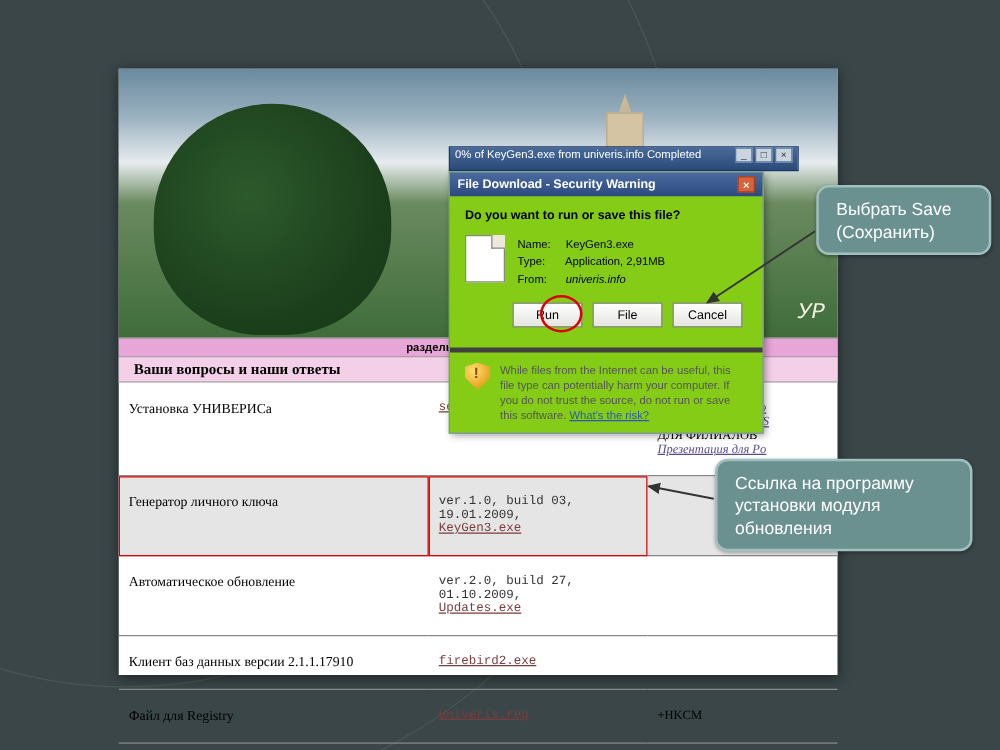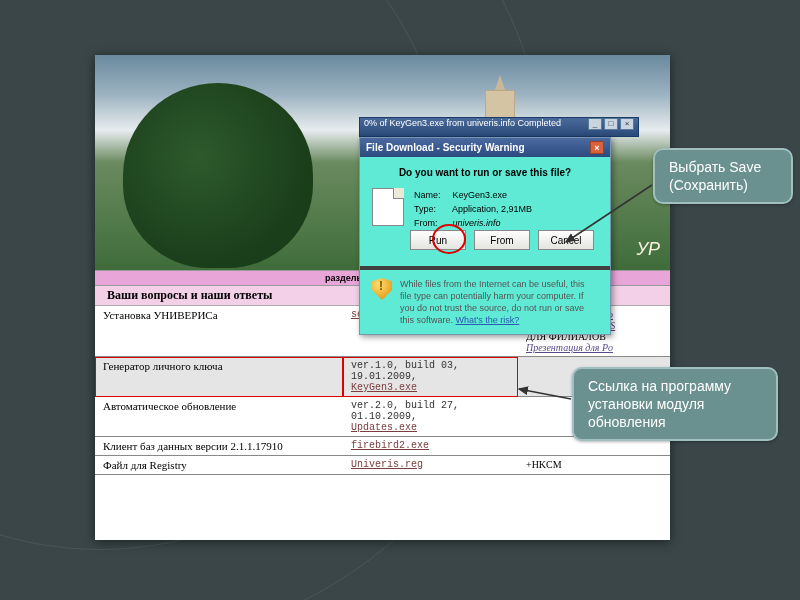--- a/index.html
+++ b/index.html
@@ -31,63 +31,63 @@
   }
   .bld-main { position:absolute;left:30px;bottom:0;width:160px;height:55px;background:#d9c9a8;border:1px solid #b8a88a; }
   .bld-tower { position:absolute;left:95px;bottom:55px;width:30px;height:50px;background:#d4c4a3;border:1px solid #b8a88a; }
   .bld-spire { position:absolute;left:105px;bottom:105px;width:0;height:0;border-left:5px solid transparent;border-right:5px solid transparent;border-bottom:15px solid #c8b898; }
   .tree {
     position:absolute;left:28px;top:28px;width:190px;height:185px;
     background: radial-gradient(circle at 40% 40%,#2d5a2d,#1a3d1a 70%);
     border-radius:50% 50% 45% 45%;
   }
   .script-text {
-    position:absolute;right:10px;bottom:10px;color:#f5f0e0;font-style:italic;font-size:18px;font-family:Liberation Sans, sans-serif;
+    position:absolute;right:10px;bottom:10px;color:#f5f0e0;font-style:italic;font-size:18px;font-family:Liberation Mono, monospace;
   }
   .tabbar {
     background:#e8a5d8;height:16px;border-top:1px solid #999;border-bottom:1px solid #999;
     display:flex;align-items:center;padding-left:230px;font-size:9px;font-weight:bold;
   }
   .section-title {
     background:#f4cfe8;font-weight:bold;font-family:"Times New Roman",serif;font-size:12px;
     padding:2px 12px;border-bottom:1px solid #aaa;
   }
   table.content { width:100%; border-collapse:collapse; font-size:10px; }
-  table.content td { border-bottom:1px solid #888;padding:3px 8px;vertical-align:top;font-family:"Times New Roman",serif;font-size:11px; }
+  table.content td { border-bottom:1px solid #888;padding:15px 8px;vertical-align:top;font-family:"Times New Roman",serif;font-size:11px; }
   table.content td.c1 { width:248px; }
   table.content td.c2 { width:175px;font-family:"Courier New",monospace;font-size:10px;color:#333; }
   table.content td.c3 { font-size:10px; }
   .link { color:#5b4a8a;text-decoration:underline;font-style:italic; }
   .mono-link { color:#7a3d3d;text-decoration:underline;font-family:"Courier New",monospace; }
   .highlight-row td { background:#e5e5e5; }
   .red-box { outline:1px solid #d00;outline-offset:-1px; }
 
   
   .progress-win {
     position:absolute;left:359px;top:117px;width:280px;height:20px;
     background:linear-gradient(#4a6a9a,#2a4a7a);color:#fff;font-size:9px;
     display:flex;align-items:flex-start;padding:0 4px;justify-content:space-between;
     border:1px solid #1a3a6a;
   }
   .win-btns { display:flex;gap:2px; }
   .win-btn { width:14px;height:12px;background:#c8d4e0;border:1px solid #5a7a9a;font-size:8px;line-height:9px;text-align:center;color:#333; }
 
   .dialog {
     position:absolute;left:359px;top:137px;width:252px;
-    background:#5eead4;border:1px solid #7a95b0;font-size:10px;
+    background:#84cc16;border:1px solid #7a95b0;font-size:10px;
     box-shadow:2px 2px 6px rgba(0,0,0,0.4);
   }
   .dlg-title {
     background:linear-gradient(#4a6aa0,#2c4a80);color:#fff;font-weight:bold;
     padding:3px 6px;font-size:10px;display:flex;justify-content:space-between;align-items:center;
   }
   .dlg-close { width:14px;height:13px;background:#d8623a;color:#fff;text-align:center;line-height:12px;font-size:9px;border:1px solid #a04020;cursor:pointer; }
   .dlg-body { padding:10px 12px; }
-  .dlg-q { font-weight:bold;margin-bottom:10px;text-align:center; }
-  .dlg-info { display:flex;gap:10px;}
+  .dlg-q { font-weight:bold;margin-bottom:10px; }
+  .dlg-info { display:flex;gap:10px;margin-bottom:12px; }
   .file-icon { width:32px;height:38px;background:#fff;border:1px solid #888;position:relative; }
   .file-icon::before { content:"";position:absolute;right:-1px;top:-1px;width:10px;height:10px;background:#ece9d8;border-left:1px solid #888;border-bottom:1px solid #888; }
   .dlg-kv { font-size:9px;line-height:14px; }
   .dlg-kv b { font-weight:normal;font-style:italic; }
   .dlg-kv .lbl { display:inline-block;width:36px; }
   .dlg-btns { display:flex;gap:8px;justify-content:flex-end;padding-right:4px;margin-bottom:6px; }
   .btn {
     width:56px;height:20px;background:linear-gradient(#fff,#e4e4e0);
     border:1px solid #888;font-size:10px;cursor:pointer;
   }
@@ -198,21 +198,21 @@
     <div class="dlg-info">
       <div class="file-icon"></div>
       <div class="dlg-kv">
         <div><span class="lbl">Name:</span> <span>KeyGen3.exe</span></div>
         <div><span class="lbl">Type:</span> <span>Application, 2,91MB</span></div>
         <div><span class="lbl">From:</span> <b>univeris.info</b></div>
       </div>
     </div>
     <div class="dlg-btns" style="position:relative;">
       <button class="btn">Run</button>
-      <button class="btn">From</button>
+      <button class="btn">File</button>
       <button class="btn">Cancel</button>
       <div class="save-circle" style="left:60px;top:-6px;"></div>
     </div>
   </div>
   <div class="dlg-warn">
     <div class="shield"></div>
     <div>
       <span>While files from the Internet can be useful, this file type can potentially harm your computer. If you do not trust the source, do not run or save this software.</span>
       <span class="risk-link">What's the risk?</span>
     </div>

